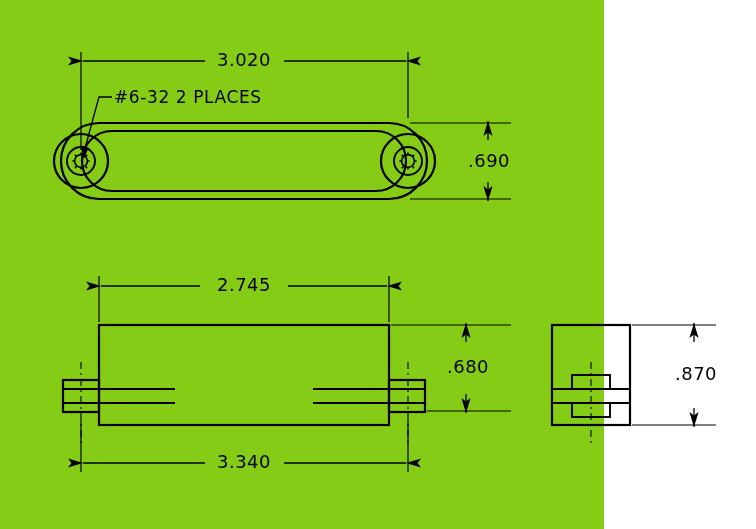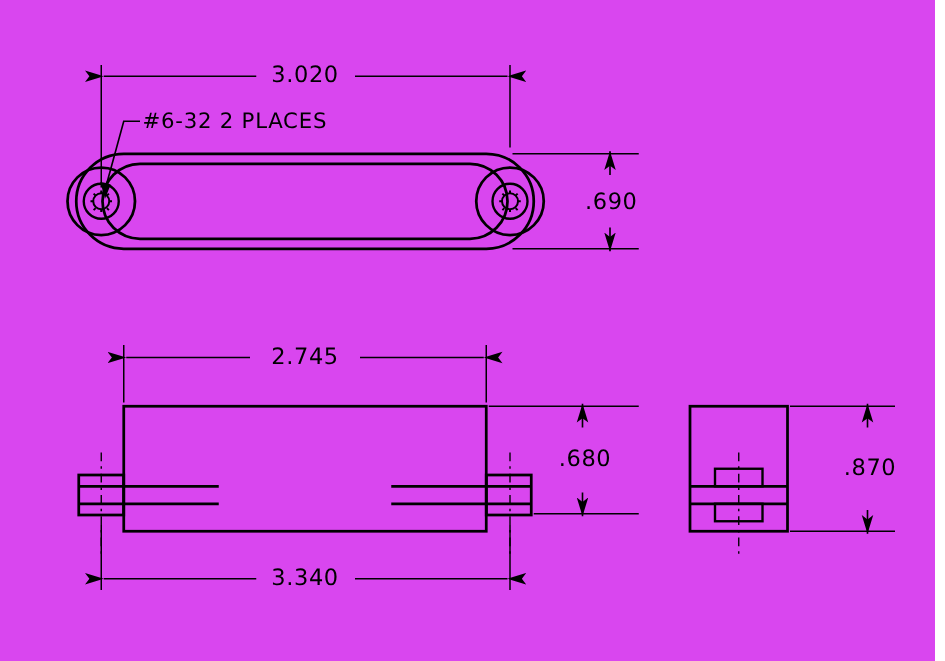--- a/index.html
+++ b/index.html
@@ -9,23 +9,23 @@
     background: #ffffff;
   }
   body {
     width: 756px;
     height: 529px;
     overflow: hidden;
     font-family: "Liberation Sans", sans-serif;
   }
   #drawing-root {
     position: relative;
-    width: 748px;
+    width: 604px;
     height: 529px;
-    background: #d946ef;
+    background: #84cc16;
   }
   svg#drawing-canvas {
     position: absolute;
     left: 0;
     top: 0;
     width: 756px;
     height: 529px;
     display: block;
   }
   .outline {

